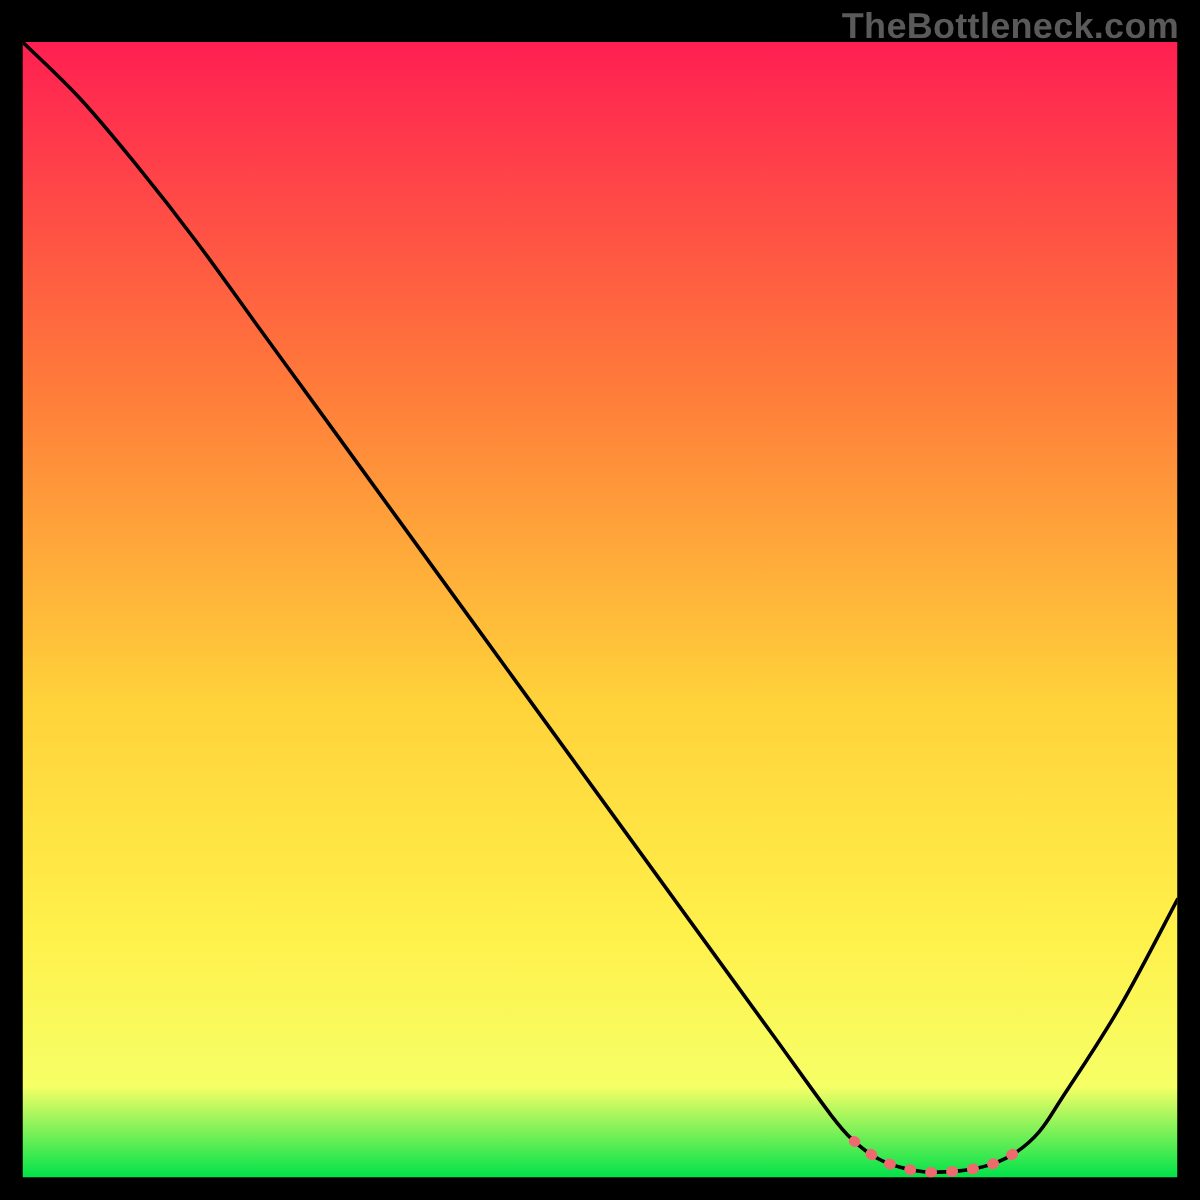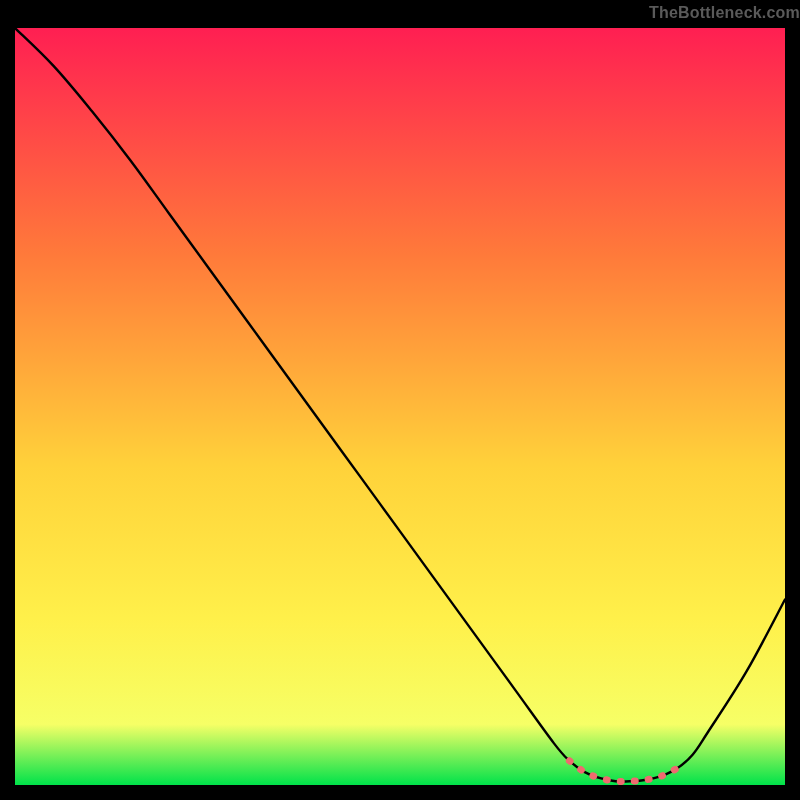--- a/index.html
+++ b/index.html
@@ -13,23 +13,23 @@
   }
   .stage {
     position: relative;
     width: 800px;
     height: 800px;
     background: #000;
   }
   .watermark {
     position: absolute;
     top: 4px;
-    right: 0;
+    right: 14px;
     color: #5a5a5a;
-    font-size: 16px;
+    font-size: 24px;
     font-weight: 600;
     letter-spacing: 0.2px;
     z-index: 10;
   }
   .plot {
     position: absolute;
     left: 15px;
     top: 28px;
     width: 770px;
     height: 757px;

